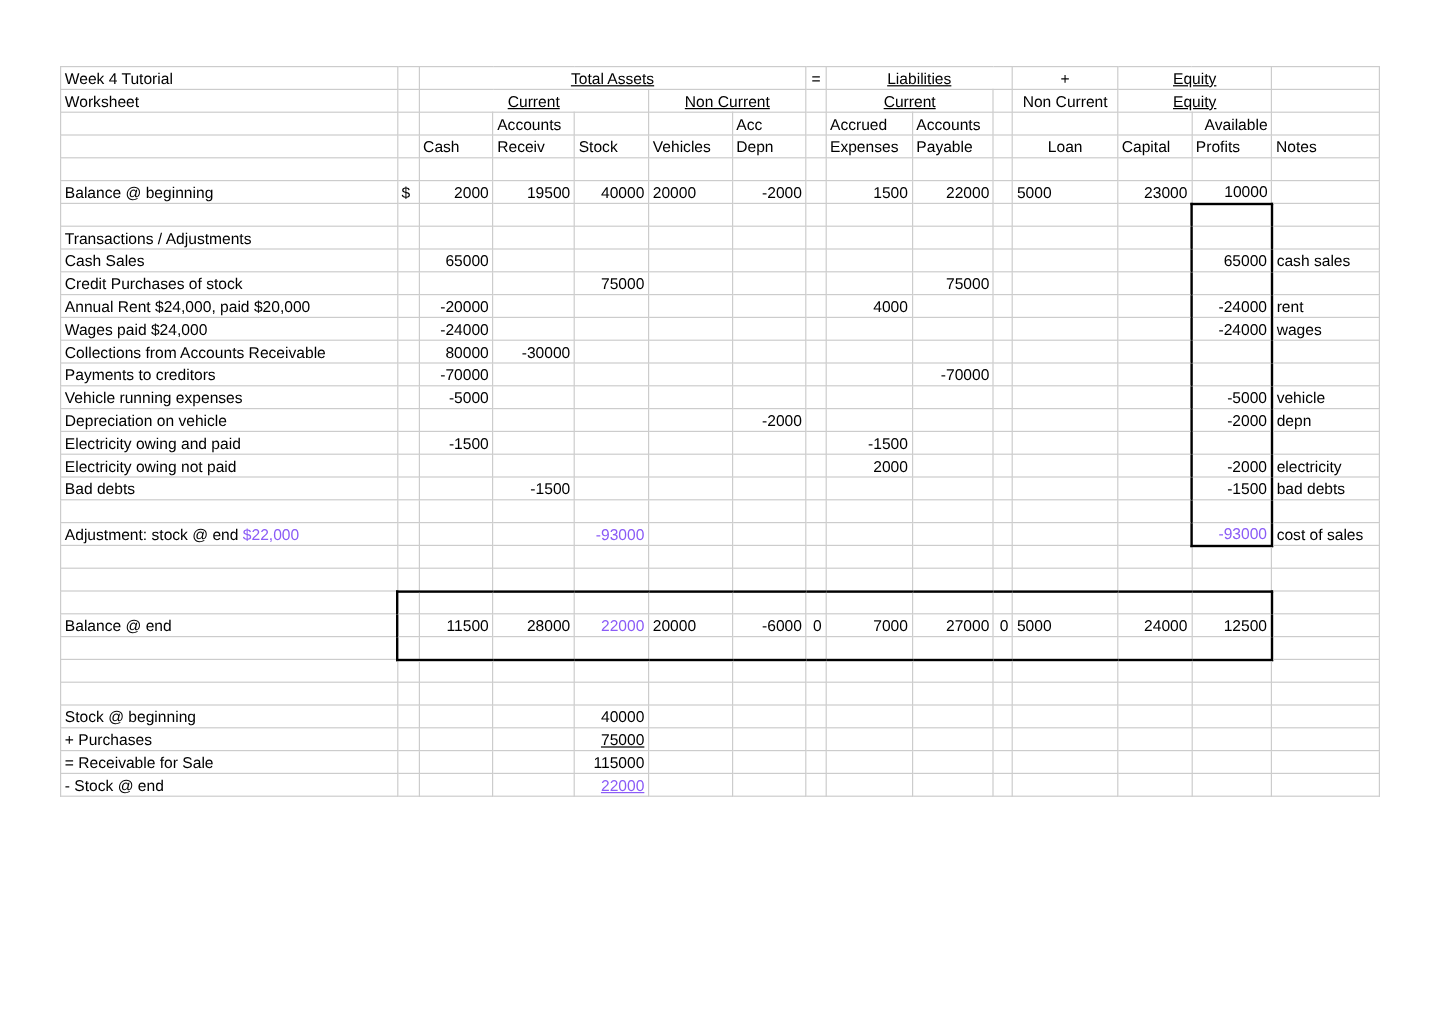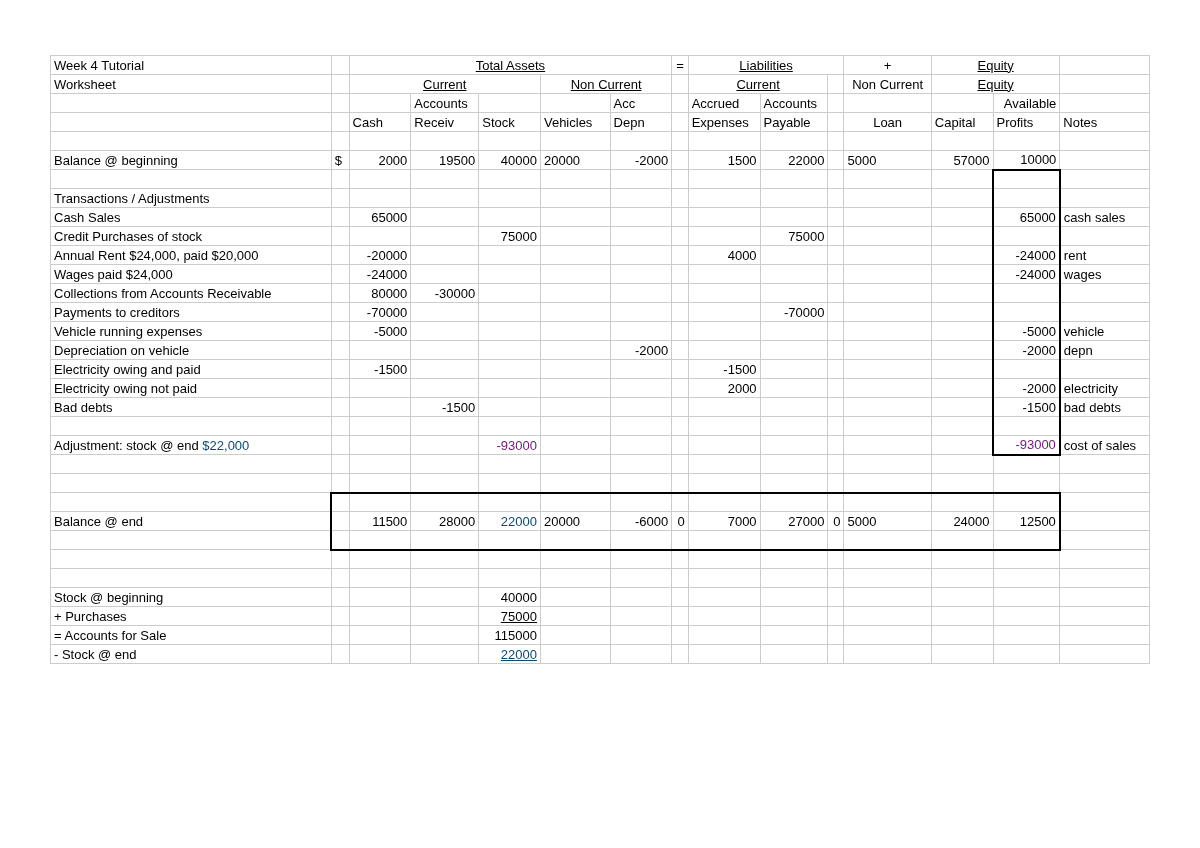--- a/index.html
+++ b/index.html
@@ -24,22 +24,22 @@
     }
     .label-col { width: 250px; }
     .curr-col { width: 16px; }
     .num-col { width: 55px; text-align: right; }
     .num-colw { width: 62px; }
     .centerl { text-align: left; }
     .zero-col { width: 12px; text-align: right; }
     .bold { font-weight: normal; }
     .underline { text-decoration: underline; }
     .center { text-align: center; }
-    .green { color: #0c4a6e; }
-    .blue { color: #701a75; }
+    .green { color: #8b5cf6; }
+    .blue { color: #8b5cf6; }
     .box-profits-top { border-top: 2px solid #000 !important; border-left:2px solid #000 !important; border-right:2px solid #000 !important;}
     .box-profits-side { border-left:2px solid #000 !important; border-right:2px solid #000 !important;}
     .box-profits-bottom { border-bottom: 2px solid #000 !important; border-left:2px solid #000 !important; border-right:2px solid #000 !important;}
     .box-end-top { border-top:2px solid #000 !important;}
     .box-end-bottom { border-bottom:2px solid #000 !important;}
     .box-end-left { border-left:2px solid #000 !important;}
     .box-end-right { border-right:2px solid #000 !important;}
   </style>
 </head>
 <body>
@@ -129,21 +129,21 @@
     <td class="num-col">2000</td>
     <td class="num-col">19500</td>
     <td class="num-col">40000</td>
     <td class="num-colw">20000</td>
     <td class="num-col">-2000</td>
     <td></td>
     <td class="num-col">1500</td>
     <td class="num-col">22000</td>
     <td></td>
     <td class="num-colw">5000</td>
-    <td class="num-col">57000</td>
+    <td class="num-col">23000</td>
     <td class="num-col">10000</td>
     <td></td>
   </tr>
   <tr>
         <td></td>
         <td></td>
         <td></td>
         <td></td>
         <td></td>
         <td></td>
@@ -559,21 +559,21 @@
         <td></td>
         <td></td>
         <td></td>
         <td></td>
         <td></td>
         <td></td>
         <td></td>
         <td></td>
       </tr>
   <tr>
-        <td class="centerl">= Accounts for Sale</td>
+        <td class="centerl">= Receivable for Sale</td>
         <td></td>
         <td></td>
         <td></td>
         <td class="num-col">115000</td>
         <td></td>
         <td></td>
         <td></td>
         <td></td>
         <td></td>
         <td></td>

